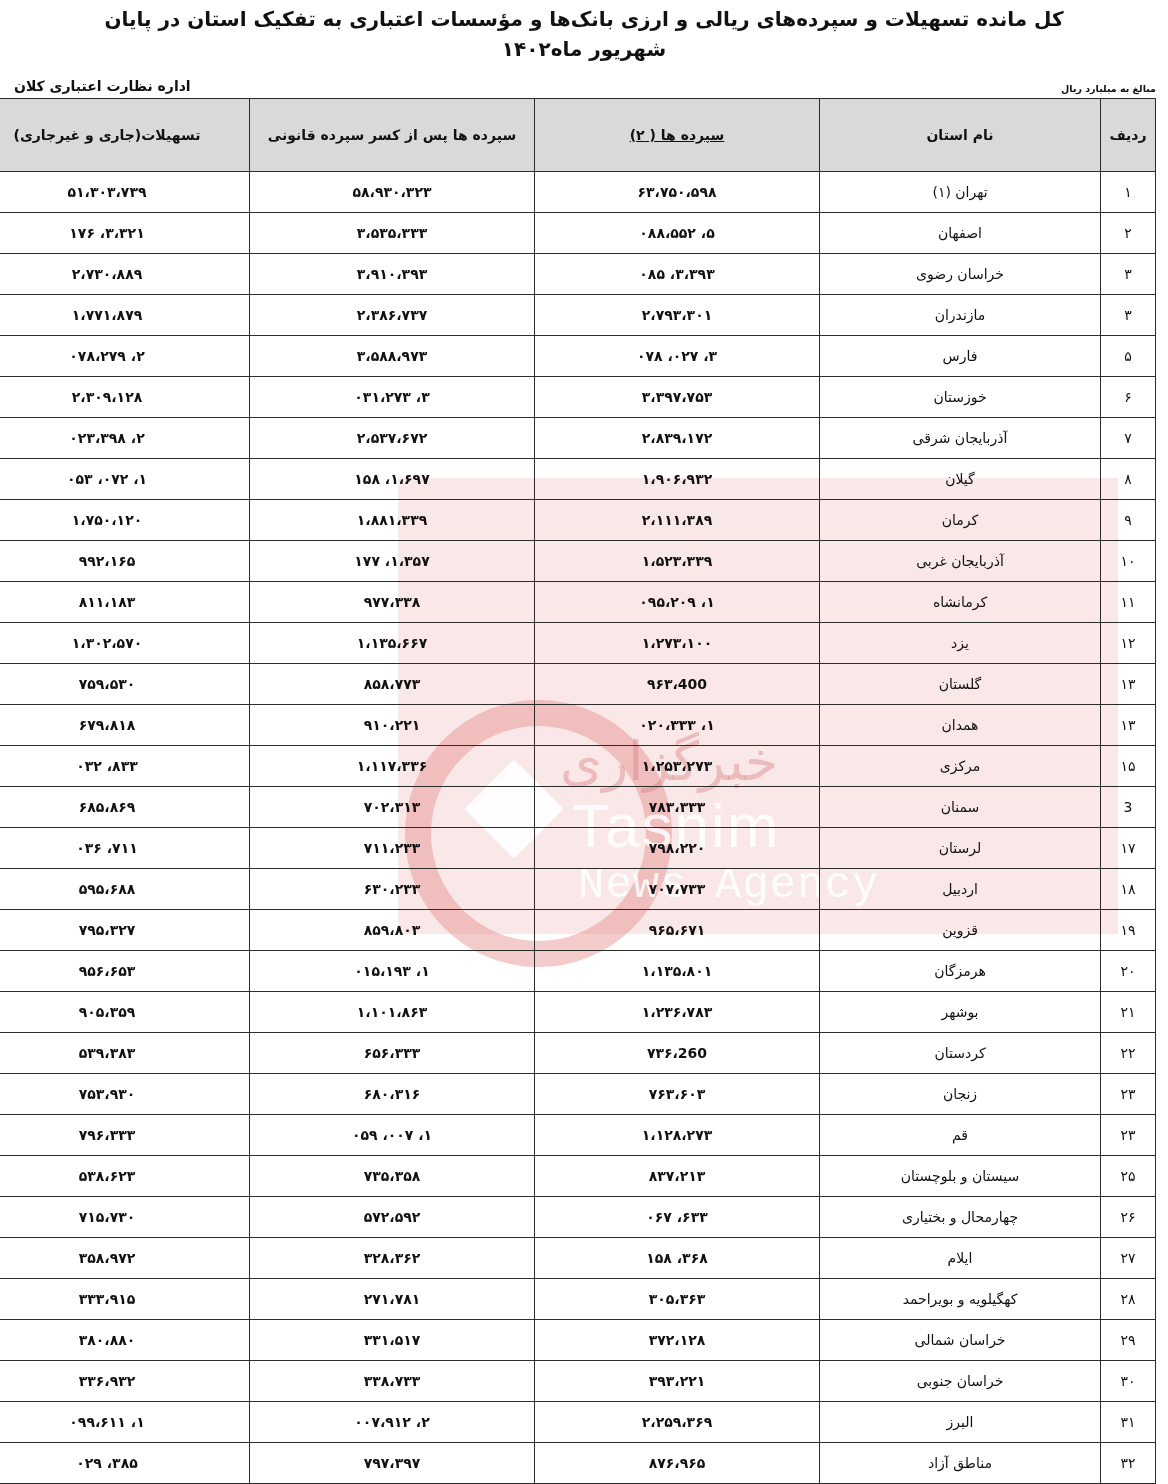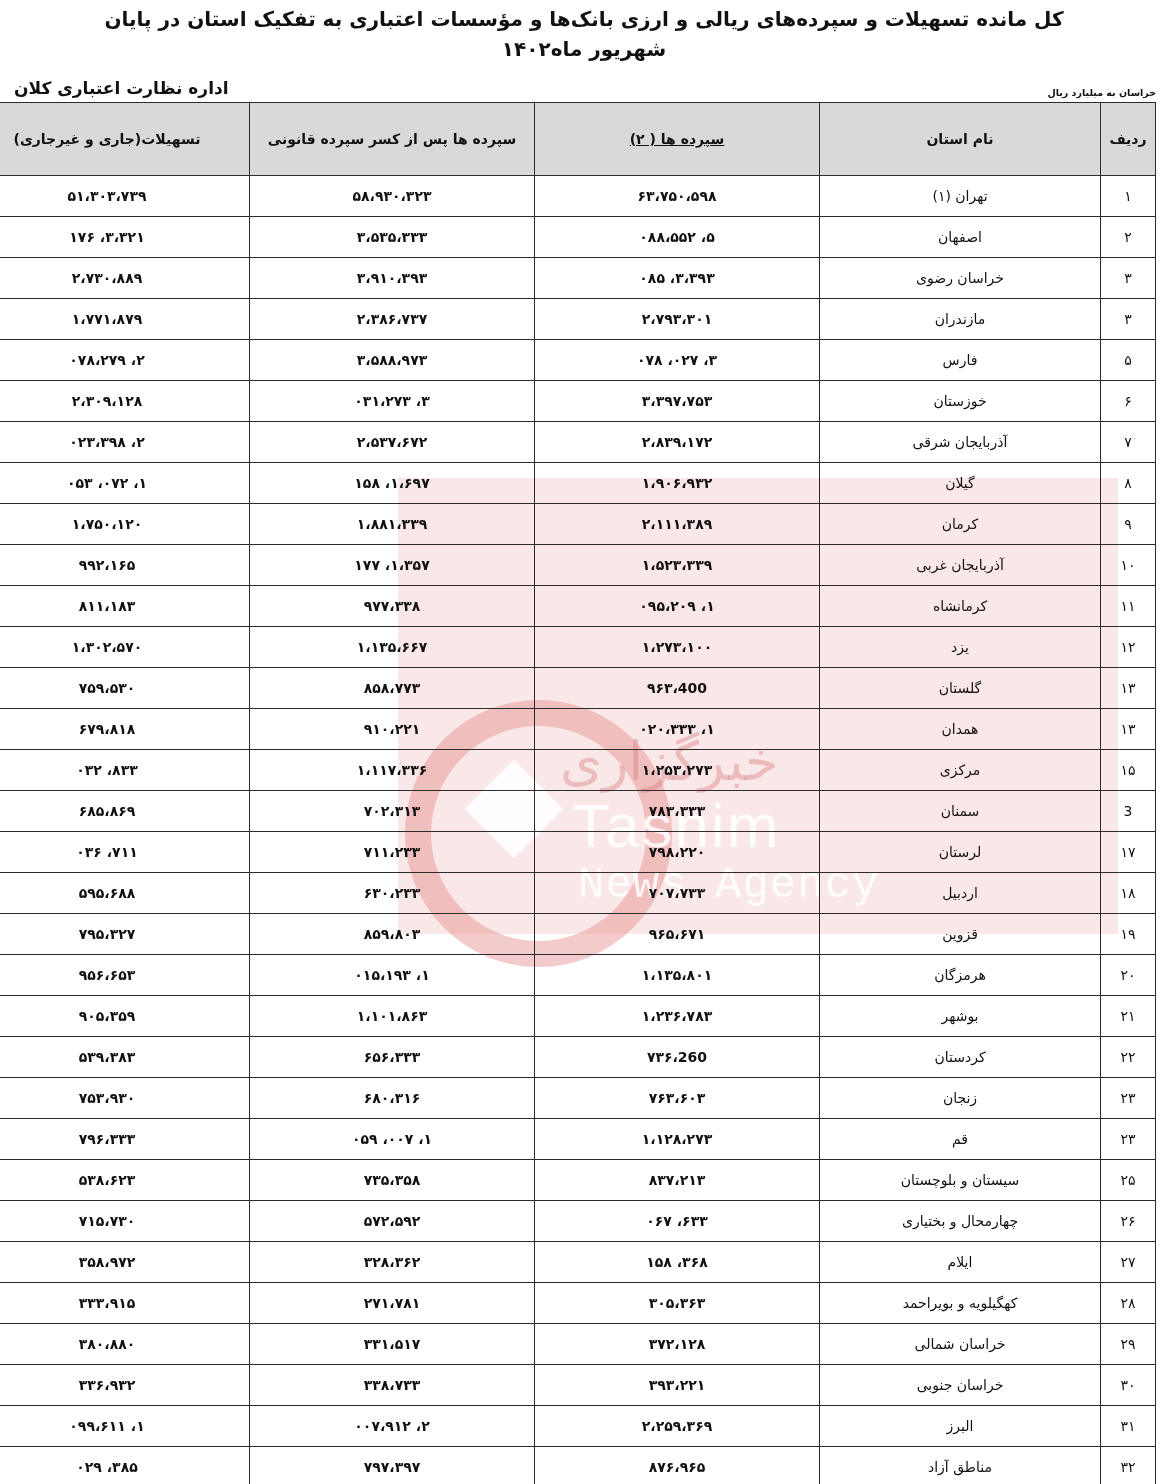--- a/index.html
+++ b/index.html
@@ -102,21 +102,21 @@
   }
   .subheader {
     display: flex;
     flex-direction: row-reverse;
     justify-content: space-between;
     align-items: flex-end;
     padding: 14px 12px 4px 14px;
     font-size: 11px;
     font-weight: bold;
   }
-  .subheader .unit-name { font-size: 17px; }
+  .subheader .unit-name { font-size: 14px; }
   .subheader .amount-note { font-size: 9.5px; }
 
   
   table.report {
     border-collapse: collapse;
     width: 1146px;
     margin: 0 12px 0 10px;
     table-layout: fixed;
     background: transparent;
   }
@@ -179,21 +179,21 @@
   <div class="wm-text-en1">Tasnim</div>
   <div class="wm-text-en2">News Agency</div>
 </div>
 
 <div class="sheet">
 
   <div class="doc-title">کل مانده تسهیلات و سپرده‌های ریالی و ارزی بانک‌ها و مؤسسات اعتباری به تفکیک استان در پایان شهریور ماه۱۴۰۲</div>
 
   <div class="subheader">
     <div class="unit-name">اداره نظارت اعتباری کلان</div>
-    <div class="amount-note">خراسان به میلیارد ریال</div>
+    <div class="amount-note">مبالغ به میلیارد ریال</div>
   </div>
 
   <table class="report">
     <thead>
       <tr>
         <th class="col-no">ردیف</th>
         <th class="col-prov">نام استان</th>
         <th class="col-dep">سپرده ها ( ۲)</th>
         <th class="col-net">سپرده ها پس از کسر سپرده قانونی</th>
         <th class="col-fac">تسهیلات(جاری و غیرجاری)</th>

